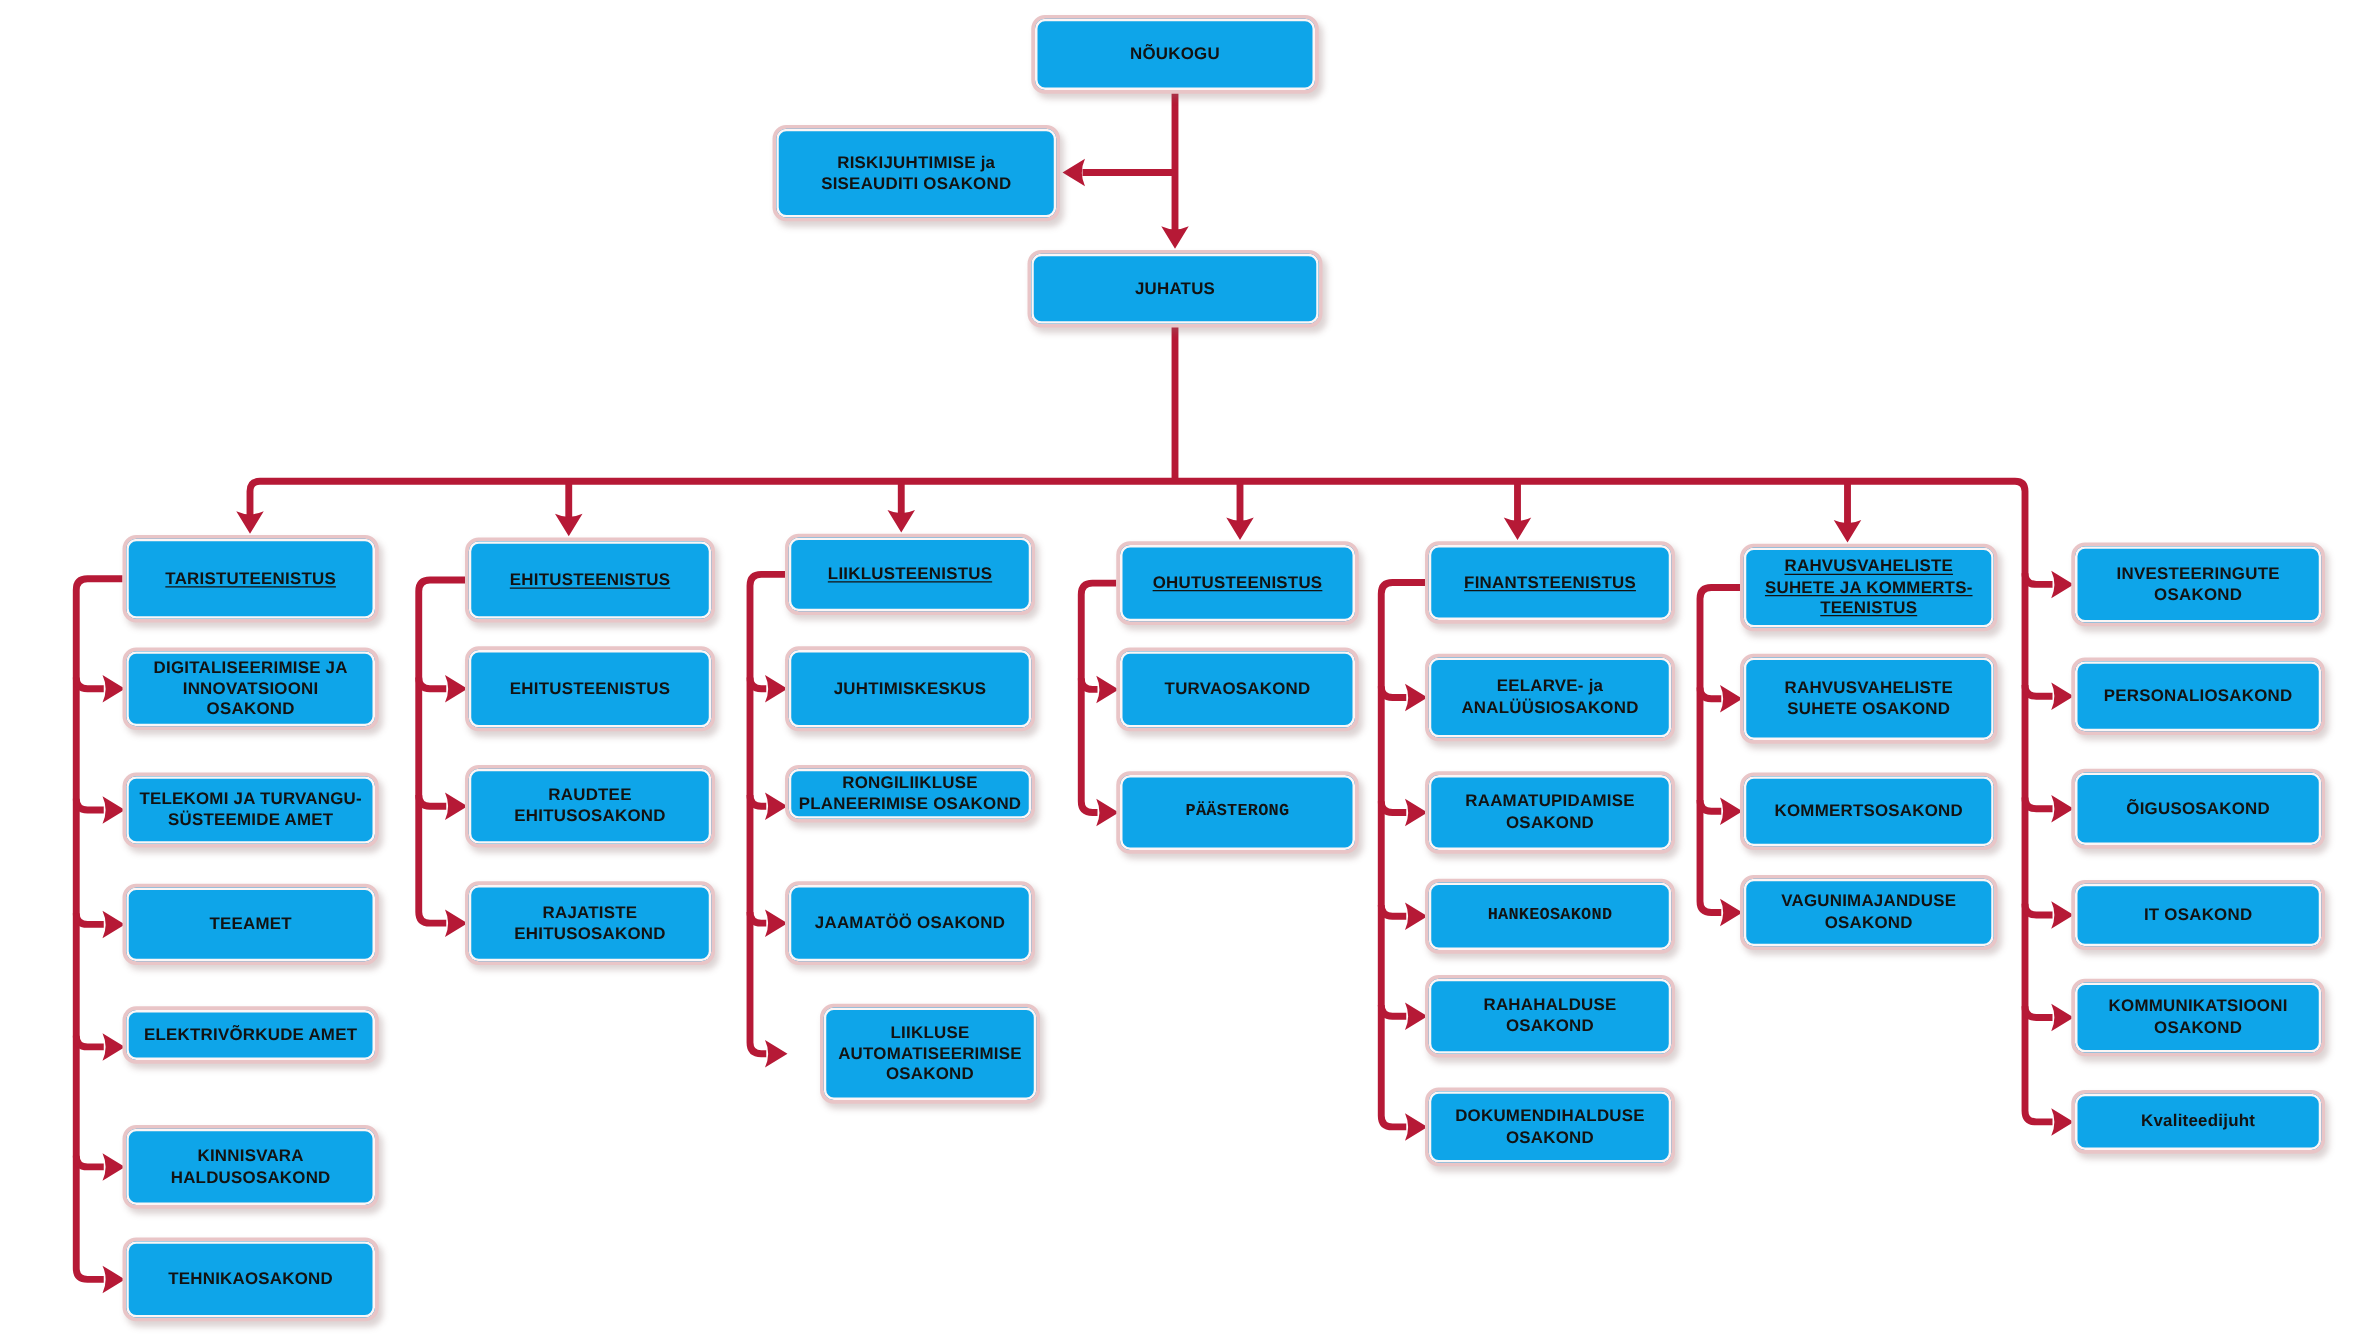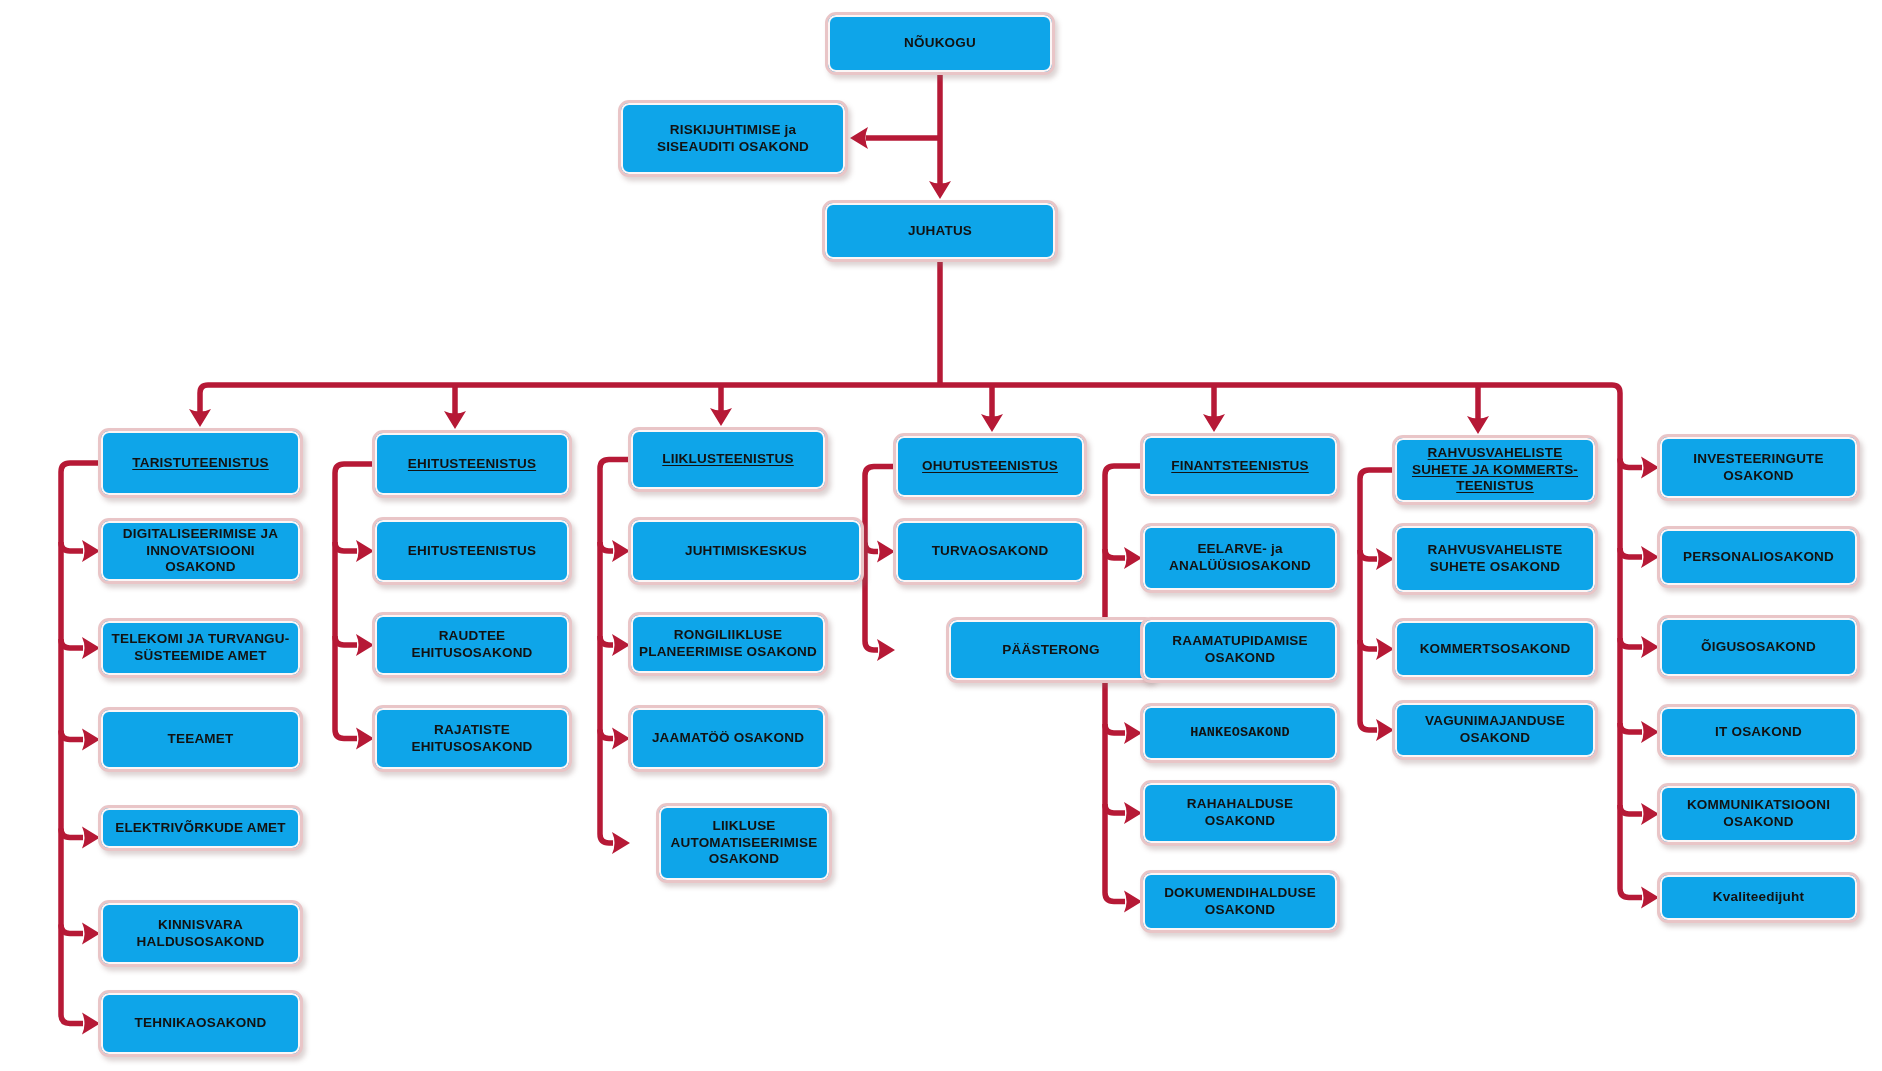--- a/index.html
+++ b/index.html
@@ -121,30 +121,30 @@
       <div class="box" style="left: 98px; top: 900px; width: 205px; height: 67px;">KINNISVARA
 HALDUSOSAKOND</div>
       <div class="box" style="left: 98px; top: 990px; width: 205px; height: 67px;">TEHNIKAOSAKOND</div>
       <div class="box parent" style="left: 372px; top: 430px; width: 200px; height: 68px;">EHITUSTEENISTUS</div>
       <div class="box" style="left: 372px; top: 517px; width: 200px; height: 68px;">EHITUSTEENISTUS</div>
       <div class="box" style="left: 372px; top: 612px; width: 200px; height: 66px;">RAUDTEE
 EHITUSOSAKOND</div>
       <div class="box" style="left: 372px; top: 705px; width: 200px; height: 67px;">RAJATISTE
 EHITUSOSAKOND</div>
       <div class="box parent" style="left: 628px; top: 427px; width: 200px; height: 65px;">LIIKLUSTEENISTUS</div>
-      <div class="box" style="left: 628px; top: 517px; width: 236px; height: 68px;">JUHTIMISKESKUS</div>
-      <div class="box" style="left: 628px; top: 612px; width: 200px; height: 64px;">RONGILIIKLUSE
+      <div class="box" style="left: 628px; top: 517px; width: 200px; height: 68px;">JUHTIMISKESKUS</div>
+      <div class="box" style="left: 628px; top: 612px; width: 200px; height: 46px;">RONGILIIKLUSE
 PLANEERIMISE OSAKOND</div>
       <div class="box" style="left: 628px; top: 705px; width: 200px; height: 67px;">JAAMATÖÖ OSAKOND</div>
       <div class="box" style="left: 656px; top: 803px; width: 176px; height: 80px;">LIIKLUSE
 AUTOMATISEERIMISE
 OSAKOND</div>
       <div class="box parent" style="left: 893px; top: 433px; width: 194px; height: 67px;">OHUTUSTEENISTUS</div>
       <div class="box" style="left: 893px; top: 518px; width: 194px; height: 67px;">TURVAOSAKOND</div>
-      <div class="box" style="left: 946px; top: 617px; width: 210px; height: 66px;">PÄÄSTERONG</div>
+      <div class="box" style="left: 893px; top: 617px; width: 194px; height: 66px; font-family: Liberation Mono, monospace;">PÄÄSTERONG</div>
       <div class="box parent" style="left: 1140px; top: 433px; width: 200px; height: 66px;">FINANTSTEENISTUS</div>
       <div class="box" style="left: 1140px; top: 523px; width: 200px; height: 70px;">EELARVE- ja
 ANALÜÜSIOSAKOND</div>
       <div class="box" style="left: 1140px; top: 617px; width: 200px; height: 66px;">RAAMATUPIDAMISE
 OSAKOND</div>
       <div class="box" style="left: 1140px; top: 703px; width: 200px; height: 60px; font-family: Liberation Mono, monospace;">HANKEOSAKOND</div>
       <div class="box" style="left: 1140px; top: 780px; width: 200px; height: 66px;">RAHAHALDUSE
 OSAKOND</div>
       <div class="box" style="left: 1140px; top: 870px; width: 200px; height: 63px;">DOKUMENDIHALDUSE
 OSAKOND</div>

